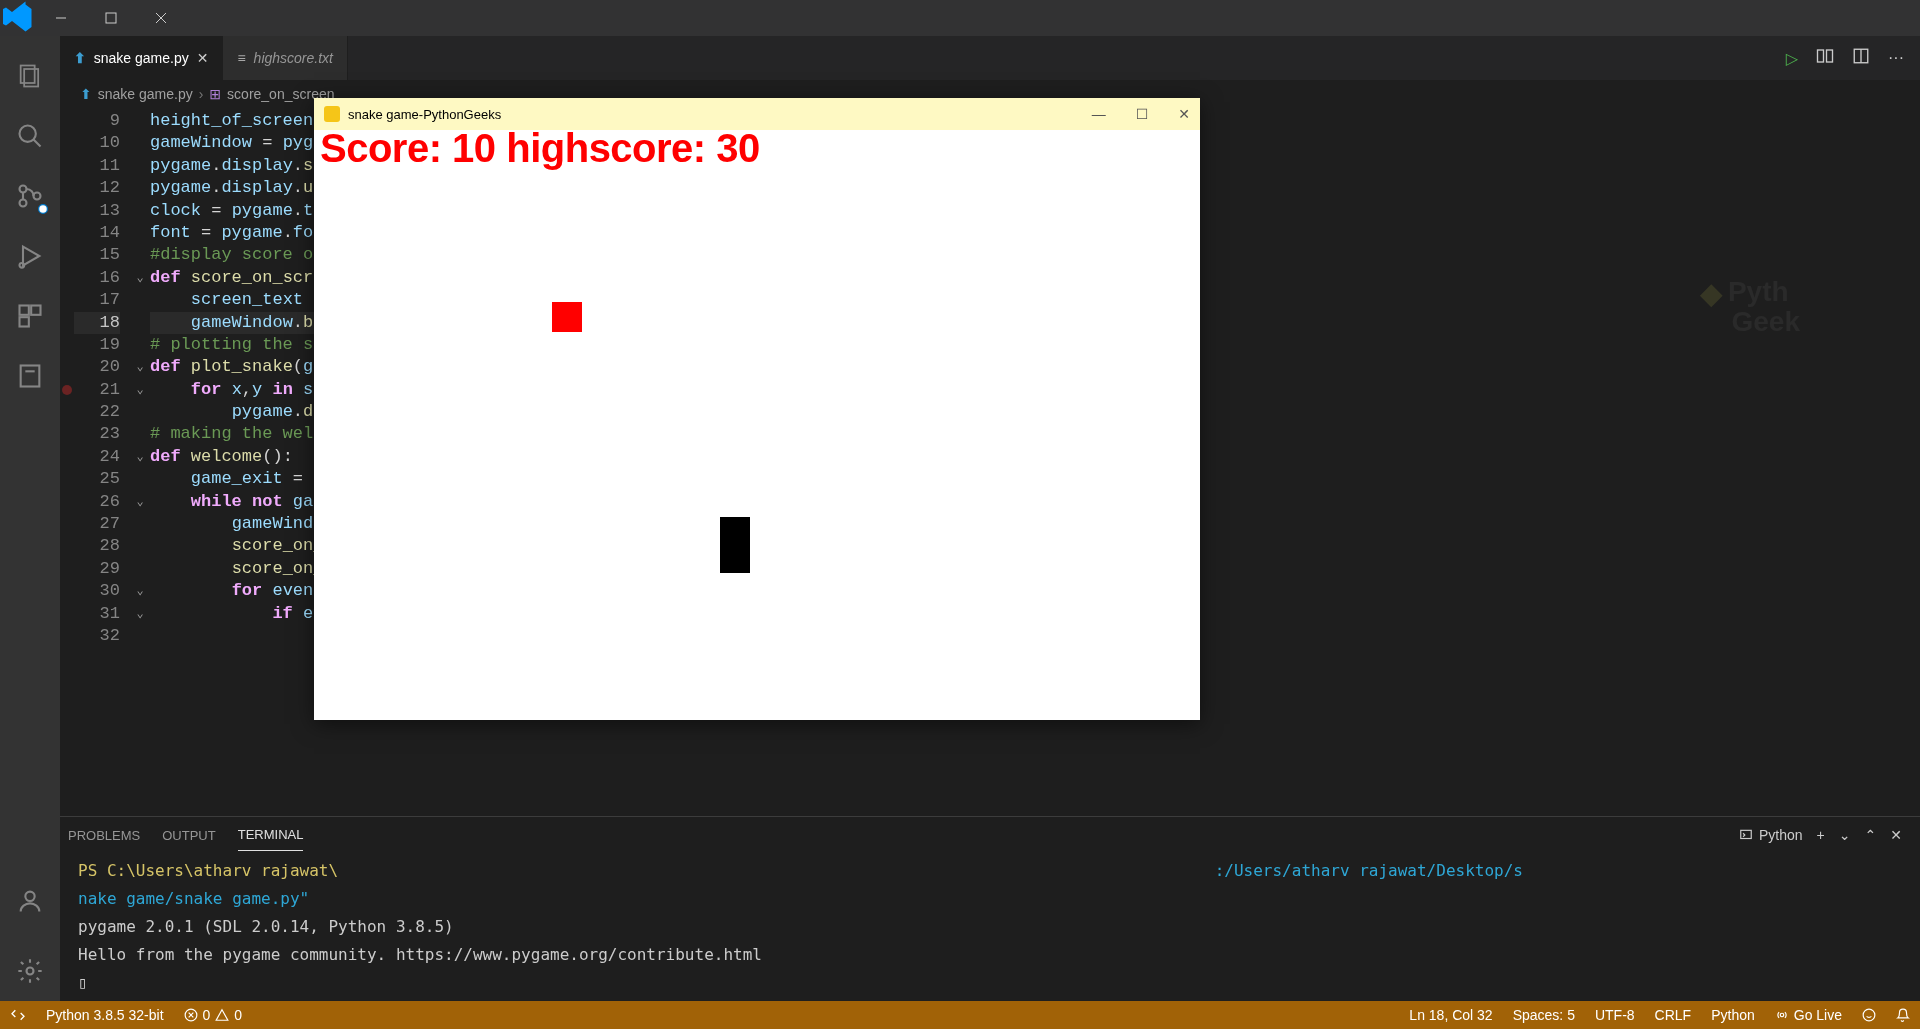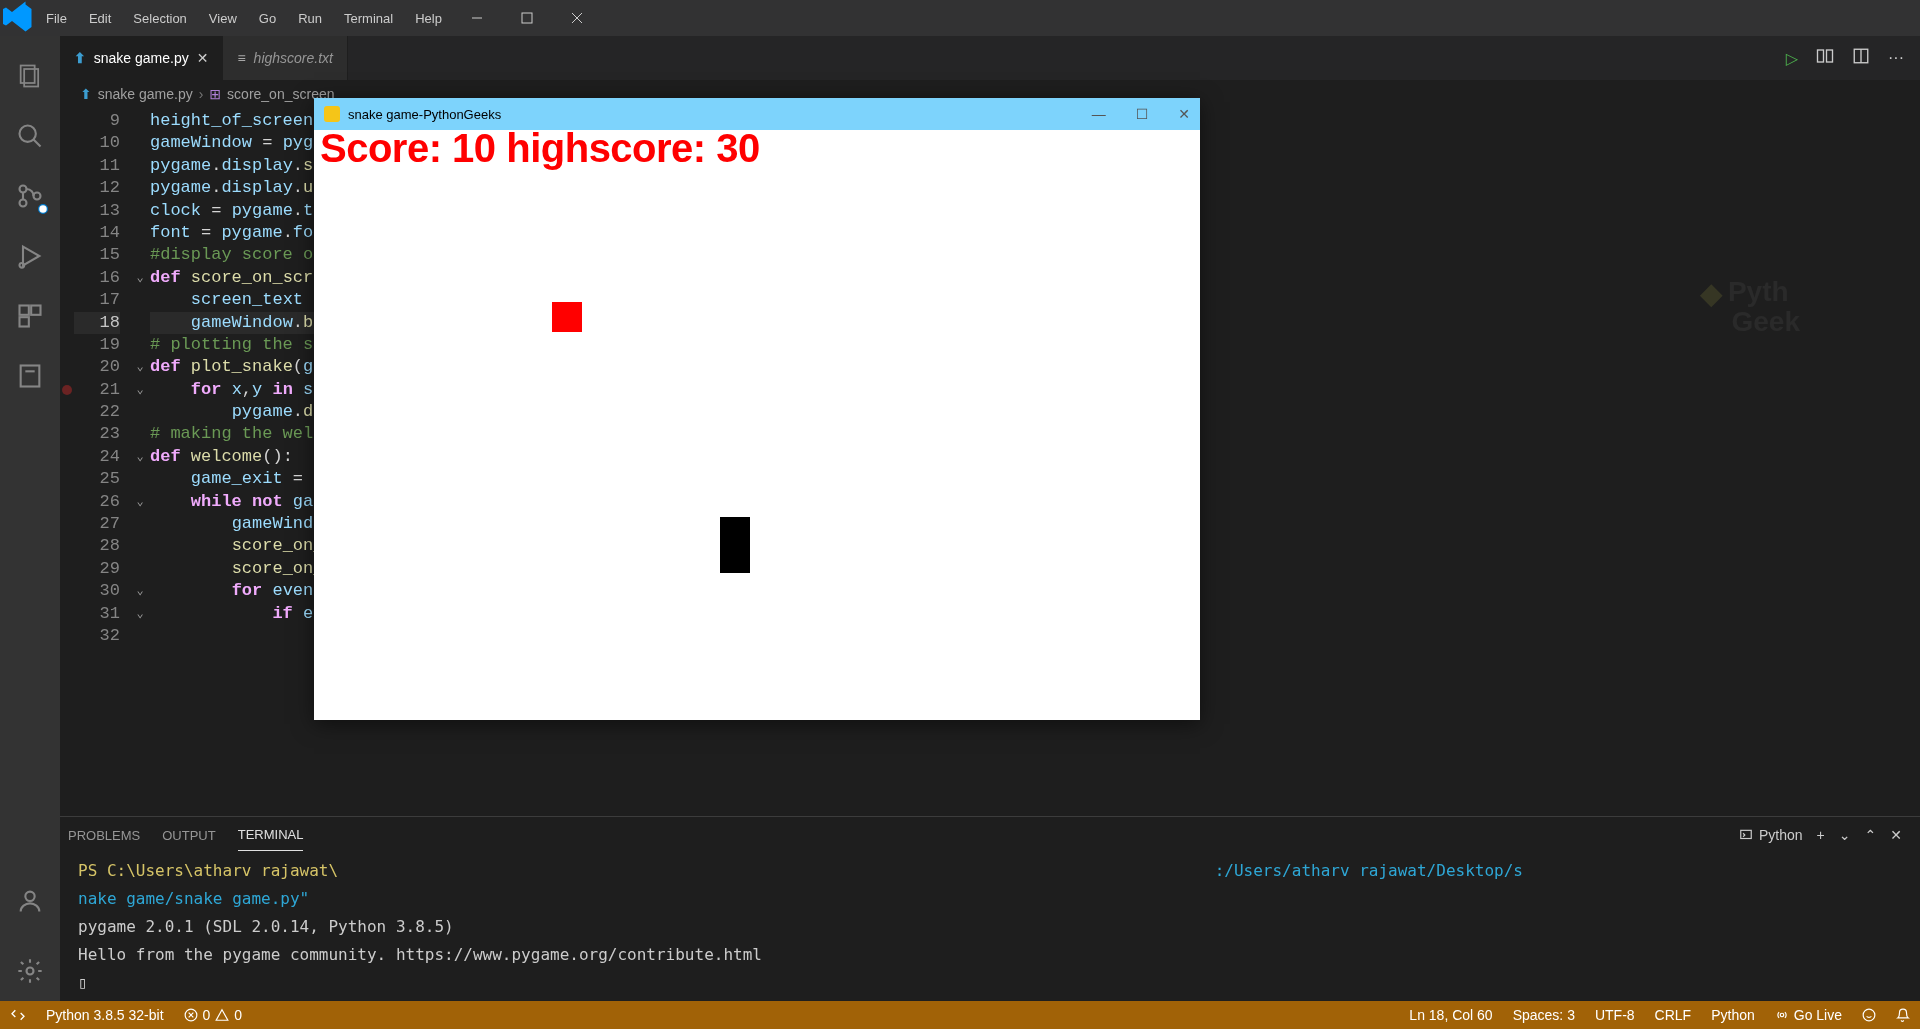--- a/index.html
+++ b/index.html
@@ -252,21 +252,21 @@
   display: flex;
   flex-direction: column;
 }
 .pygame-title {
   height: 32px;
   display: flex;
   align-items: center;
   padding: 8px 10px;
   font-size: 13px;
   color: #000000;
-  background: #7dd3fc;
+  background: #fef9c3;
   gap: 8px;
 }
 .pygame-title .pg-icon {
   width: 16px; height: 16px;
   background: #f5c518;
   border-radius: 3px;
   position: relative;
 }
 .pygame-title .pg-controls { margin-left: auto; display: flex; gap: 30px; color: #555; font-size: 14px; }
 .pygame-title .pg-controls span { cursor: pointer; }
@@ -325,30 +325,20 @@
 .bp-dot { width: 10px; height: 10px; border-radius: 50%; background: #6b2323; }
 </style>
 </head>
 <body>
 
 <div class="titlebar">
   <div class="vscode-icon">
     <svg viewBox="0 0 24 24" fill="currentColor">
         <path d="M17 3l4 3v12l-4 3-9-7-4 3-2-1V6l2-1 4 3 9-7z"></path>
       </svg>
-  </div>
-  <div class="menus">
-    <span class="menu-item">File</span>
-    <span class="menu-item">Edit</span>
-    <span class="menu-item">Selection</span>
-    <span class="menu-item">View</span>
-    <span class="menu-item">Go</span>
-    <span class="menu-item">Run</span>
-    <span class="menu-item">Terminal</span>
-    <span class="menu-item">Help</span>
   </div>
   <div class="win-controls">
     <div class="win-btn">
         <svg viewBox="0 0 12 12">
           <line x1="1" y1="6" x2="11" y2="6" stroke="currentColor" stroke-width="1"></line>
         </svg>
       </div>
     <div class="win-btn">
         <svg viewBox="0 0 12 12">
           <rect x="1" y="1" width="10" height="10" stroke="currentColor" fill="none" stroke-width="1"></rect>
@@ -586,22 +576,22 @@
         <line x1="8" y1="8" x2="16" y2="16"></line>
         <line x1="16" y1="8" x2="8" y2="16"></line>
       </svg>
     <span>0</span>
     <svg width="14" height="14" viewBox="0 0 24 24" fill="none" stroke="currentColor" stroke-width="2">
         <path d="M12 3l10 18H2z"></path>
       </svg>
     <span>0</span>
   </div>
   <div class="sb-right">
-    <div class="sb-item">Ln 18, Col 60</div>
-    <div class="sb-item">Spaces: 3</div>
+    <div class="sb-item">Ln 18, Col 32</div>
+    <div class="sb-item">Spaces: 5</div>
     <div class="sb-item">UTF-8</div>
     <div class="sb-item">CRLF</div>
     <div class="sb-item">Python</div>
     <div class="sb-item">
       <svg width="14" height="14" viewBox="0 0 24 24" fill="none" stroke="currentColor" stroke-width="2">
           <circle cx="12" cy="12" r="3"></circle>
           <path d="M7 7a7 7 0 000 10M17 7a7 7 0 010 10"></path>
         </svg>
       <span>Go Live</span>
     </div>

